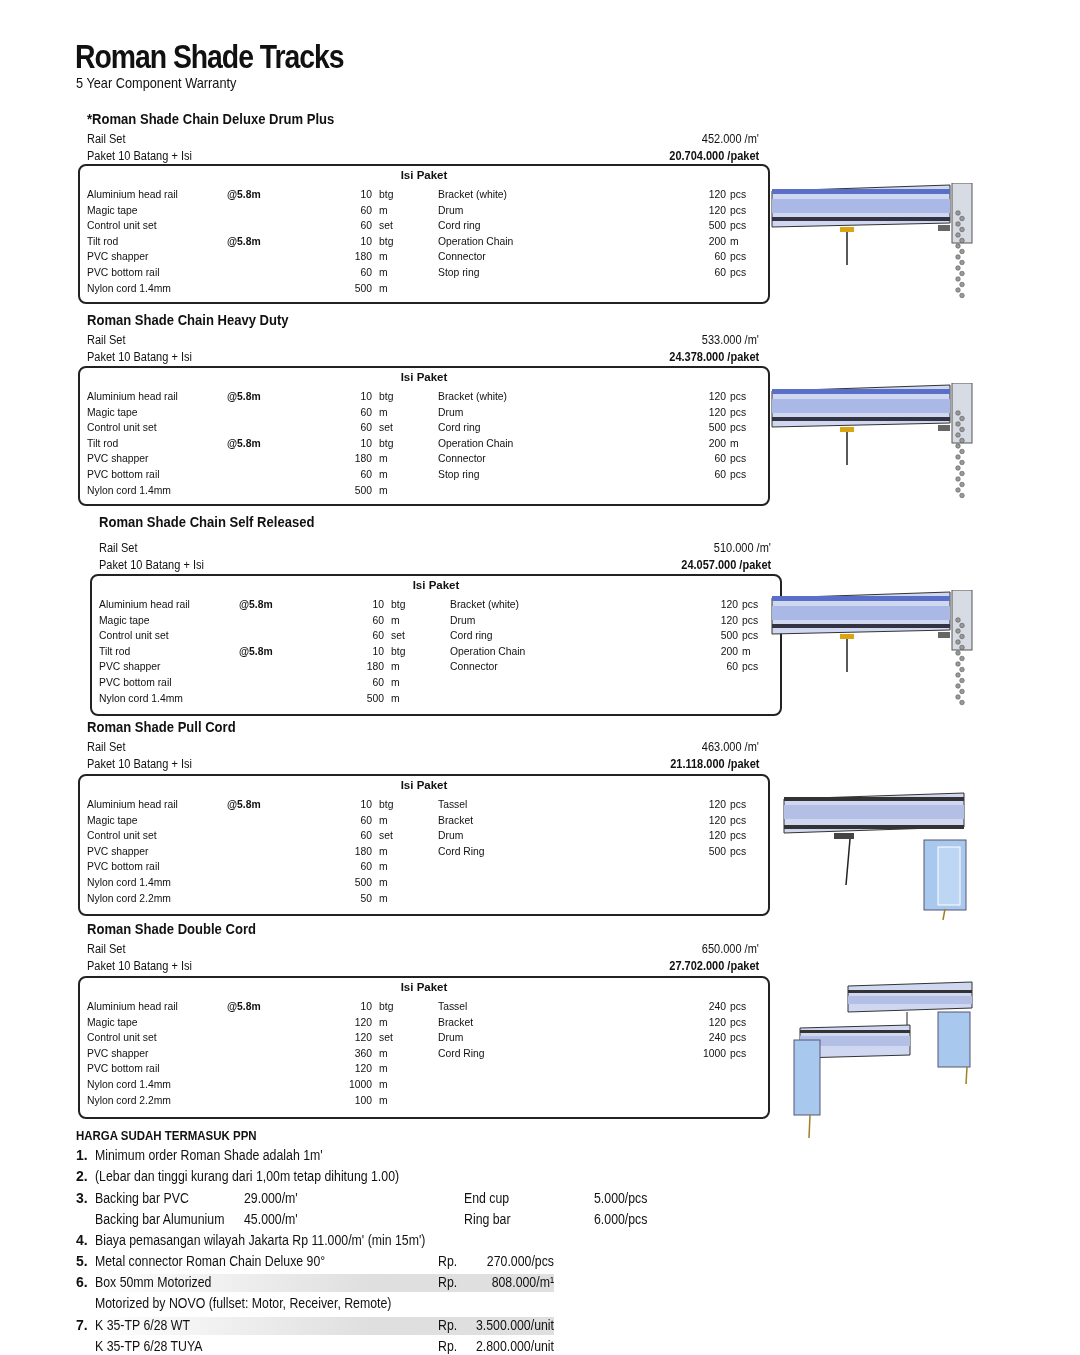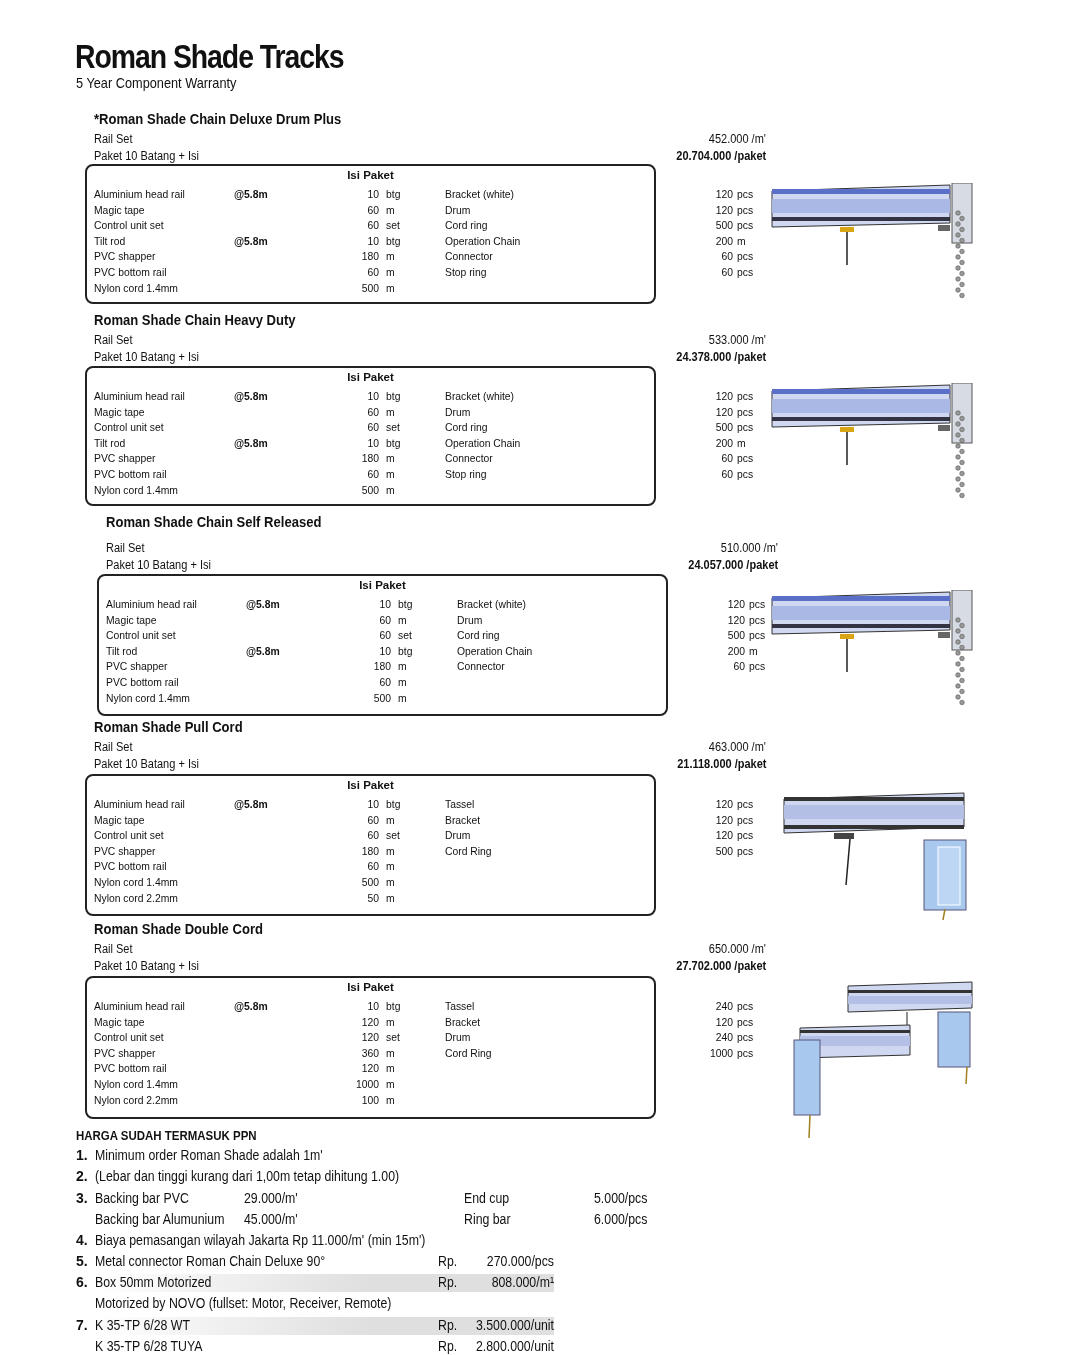--- a/index.html
+++ b/index.html
@@ -2,28 +2,28 @@
 <html><head>
 <meta charset="utf-8">
 <style>
   html, body { margin: 0; padding: 0; background: #ffffff; }
   body { width: 1080px; height: 1355px; position: relative; overflow: hidden;
          font-family: "Liberation Sans", sans-serif; color: #111; }
   .title { position: absolute; left: 75px; top: 38px; font-size: 33px; font-weight: bold;
            letter-spacing: -1.2px; transform: scaleX(0.86); transform-origin: left top; }
   .subtitle { position: absolute; left: 76px; top: 74px; font-size: 15px;
               transform: scaleX(0.85); transform-origin: left top; }
-  .section { position: absolute; left: 85px; width: 695px; }
+  .section { position: absolute; left: 78px; width: 695px; }
   .sec-name { position: absolute; left: 9px; top: 0; font-size: 15px; font-weight: bold;
               transform: scaleX(0.87); transform-origin: left top; white-space: nowrap; }
   .sec-line { position: absolute; left: 9px; font-size: 12.5px; transform: scaleX(0.88);
               transform-origin: left top; white-space: nowrap; }
   .sec-price { position: absolute; right: 14px; font-size: 12.5px; transform: scaleX(0.88);
                transform-origin: right top; white-space: nowrap; text-align: right; }
-  .box { position: absolute; left: 0; width: 571px; border: 2px solid #222; border-radius: 8px;
+  .box { position: absolute; left: 0; width: 692px; border: 2px solid #222; border-radius: 8px;
          box-sizing: border-box; }
   .isi { position: absolute; left: 0; right: 0; top: 3px; text-align: center; font-size: 11.5px;
          font-weight: bold; }
   .row { position: absolute; left: 0; right: 0; height: 16px; font-size: 11.5px; }
   .row span { position: absolute; white-space: nowrap; transform: scaleX(0.9); }
   .c-name { left: 7px; transform-origin: left top; }
   .c-at { left: 147px; font-weight: bold; transform-origin: left top; }
   .c-qty { right: 385px; text-align: right; transform-origin: right top !important; }
   .c-unit { left: 310px; transform-origin: left top; }
   .c-name2 { left: 358px; transform-origin: left top; }

